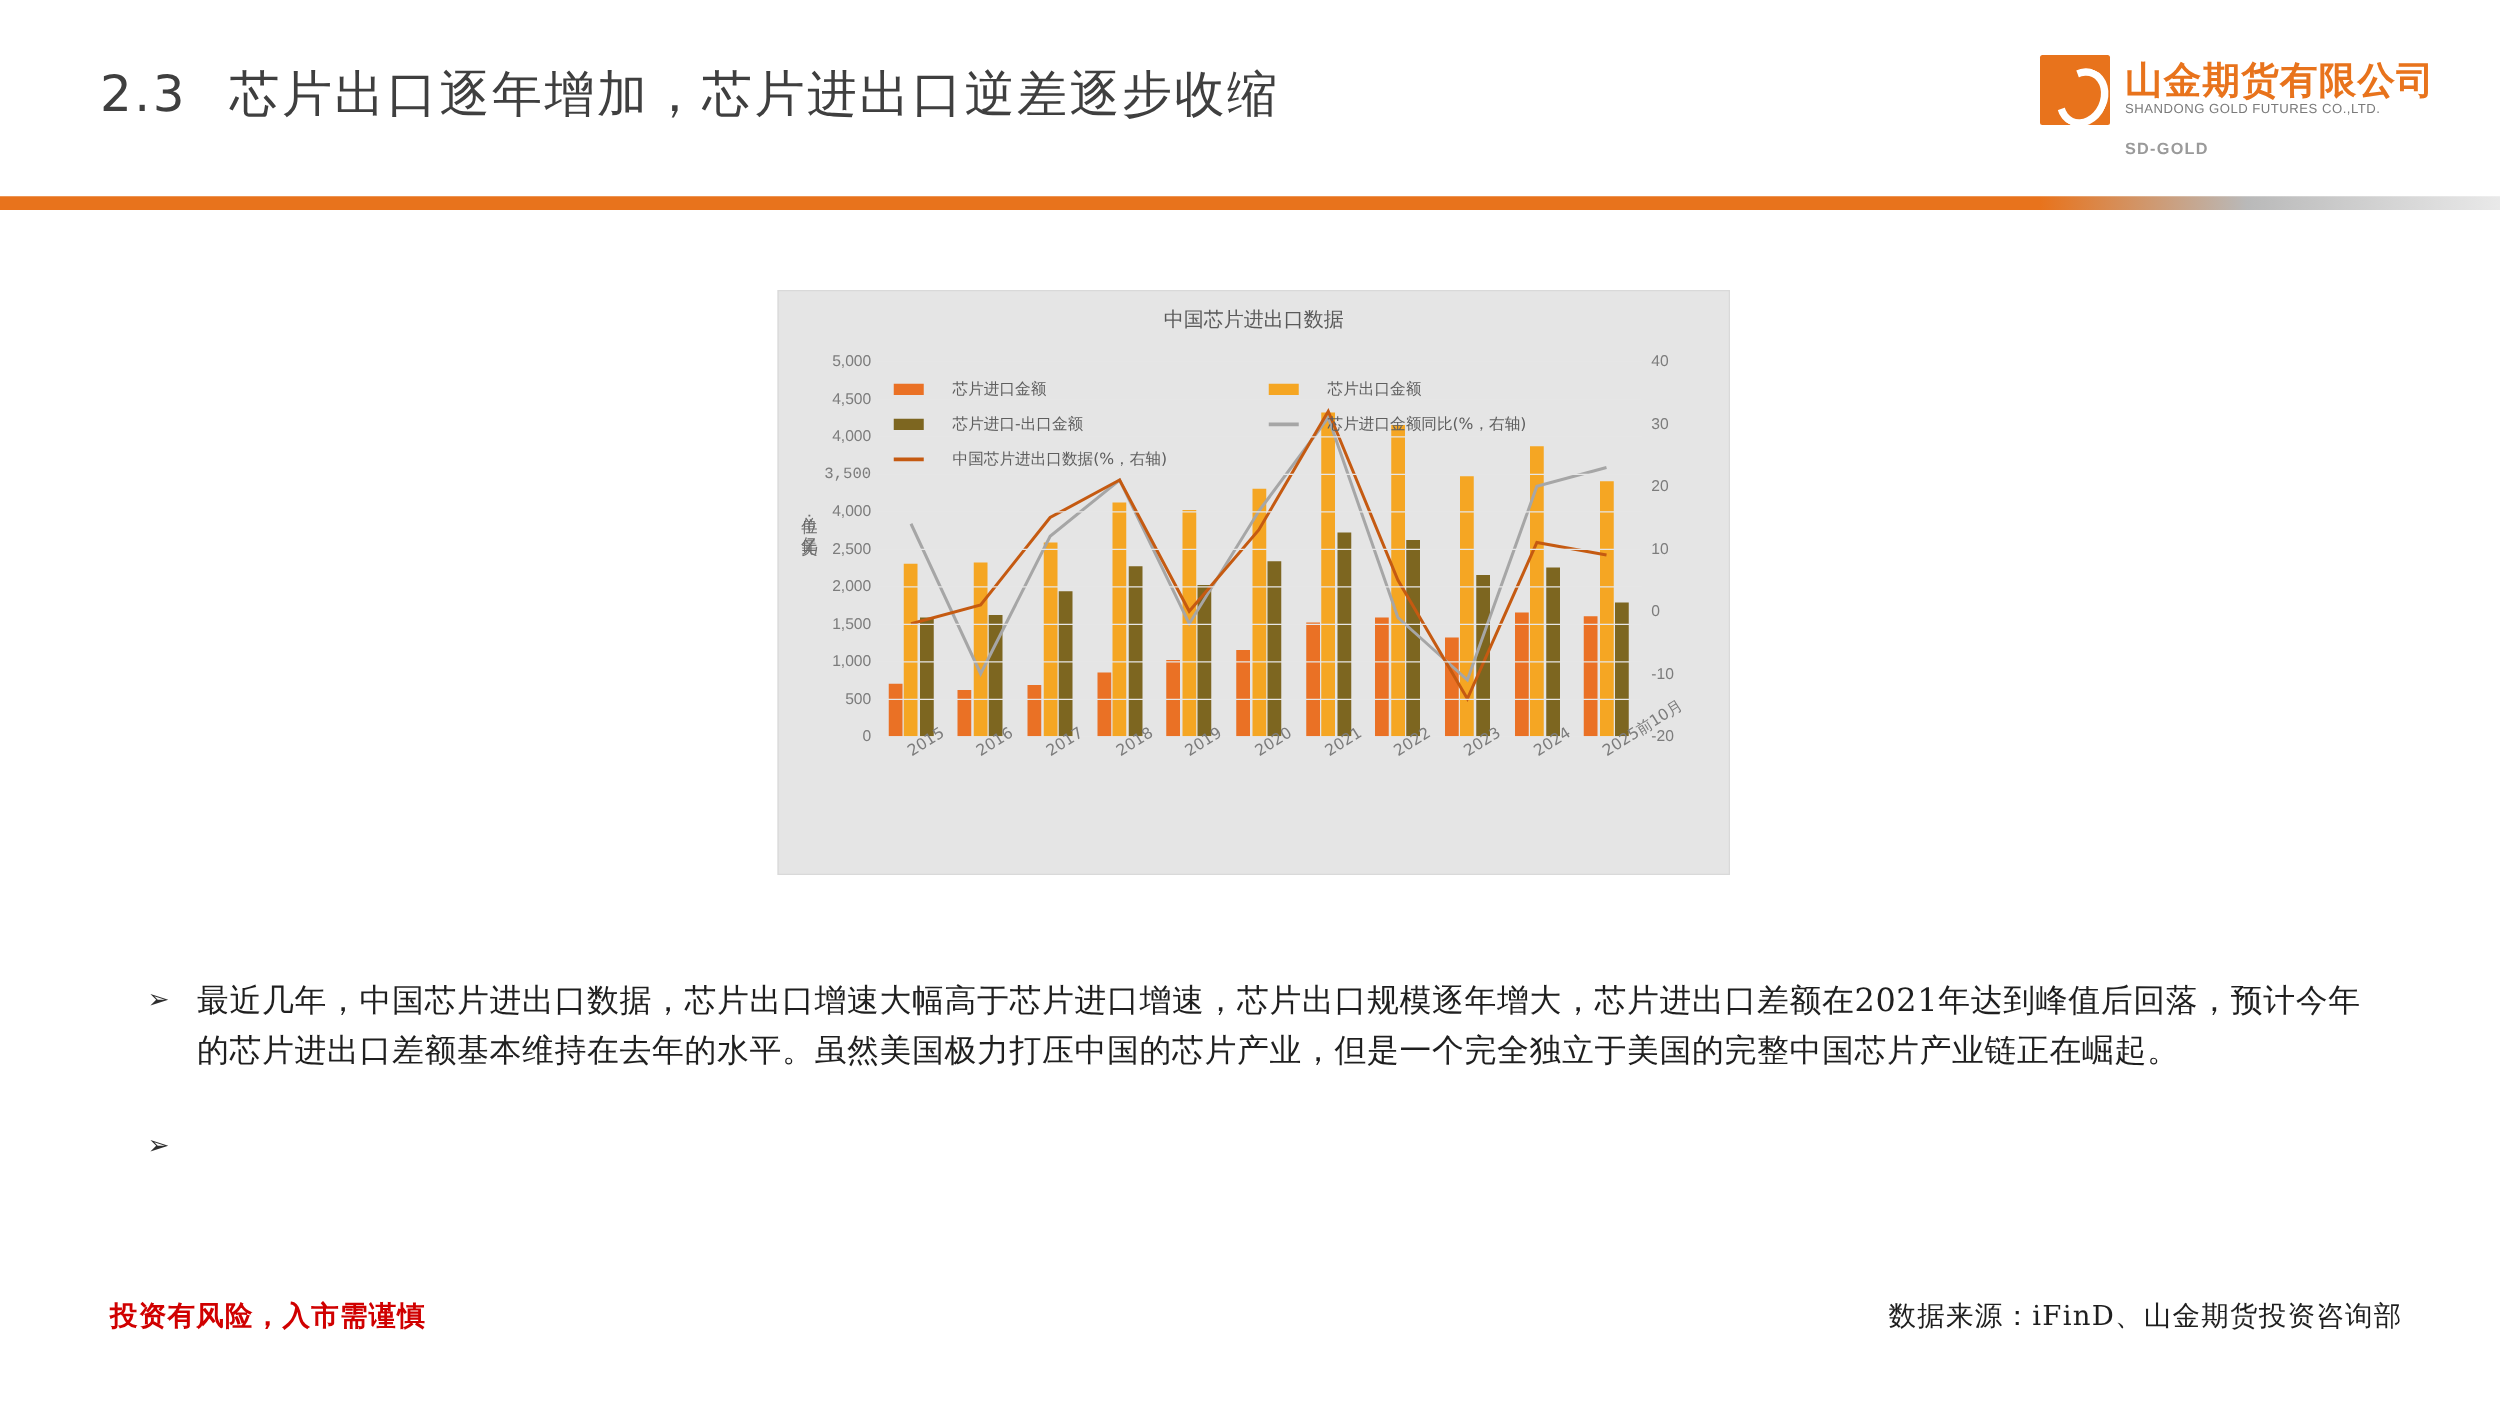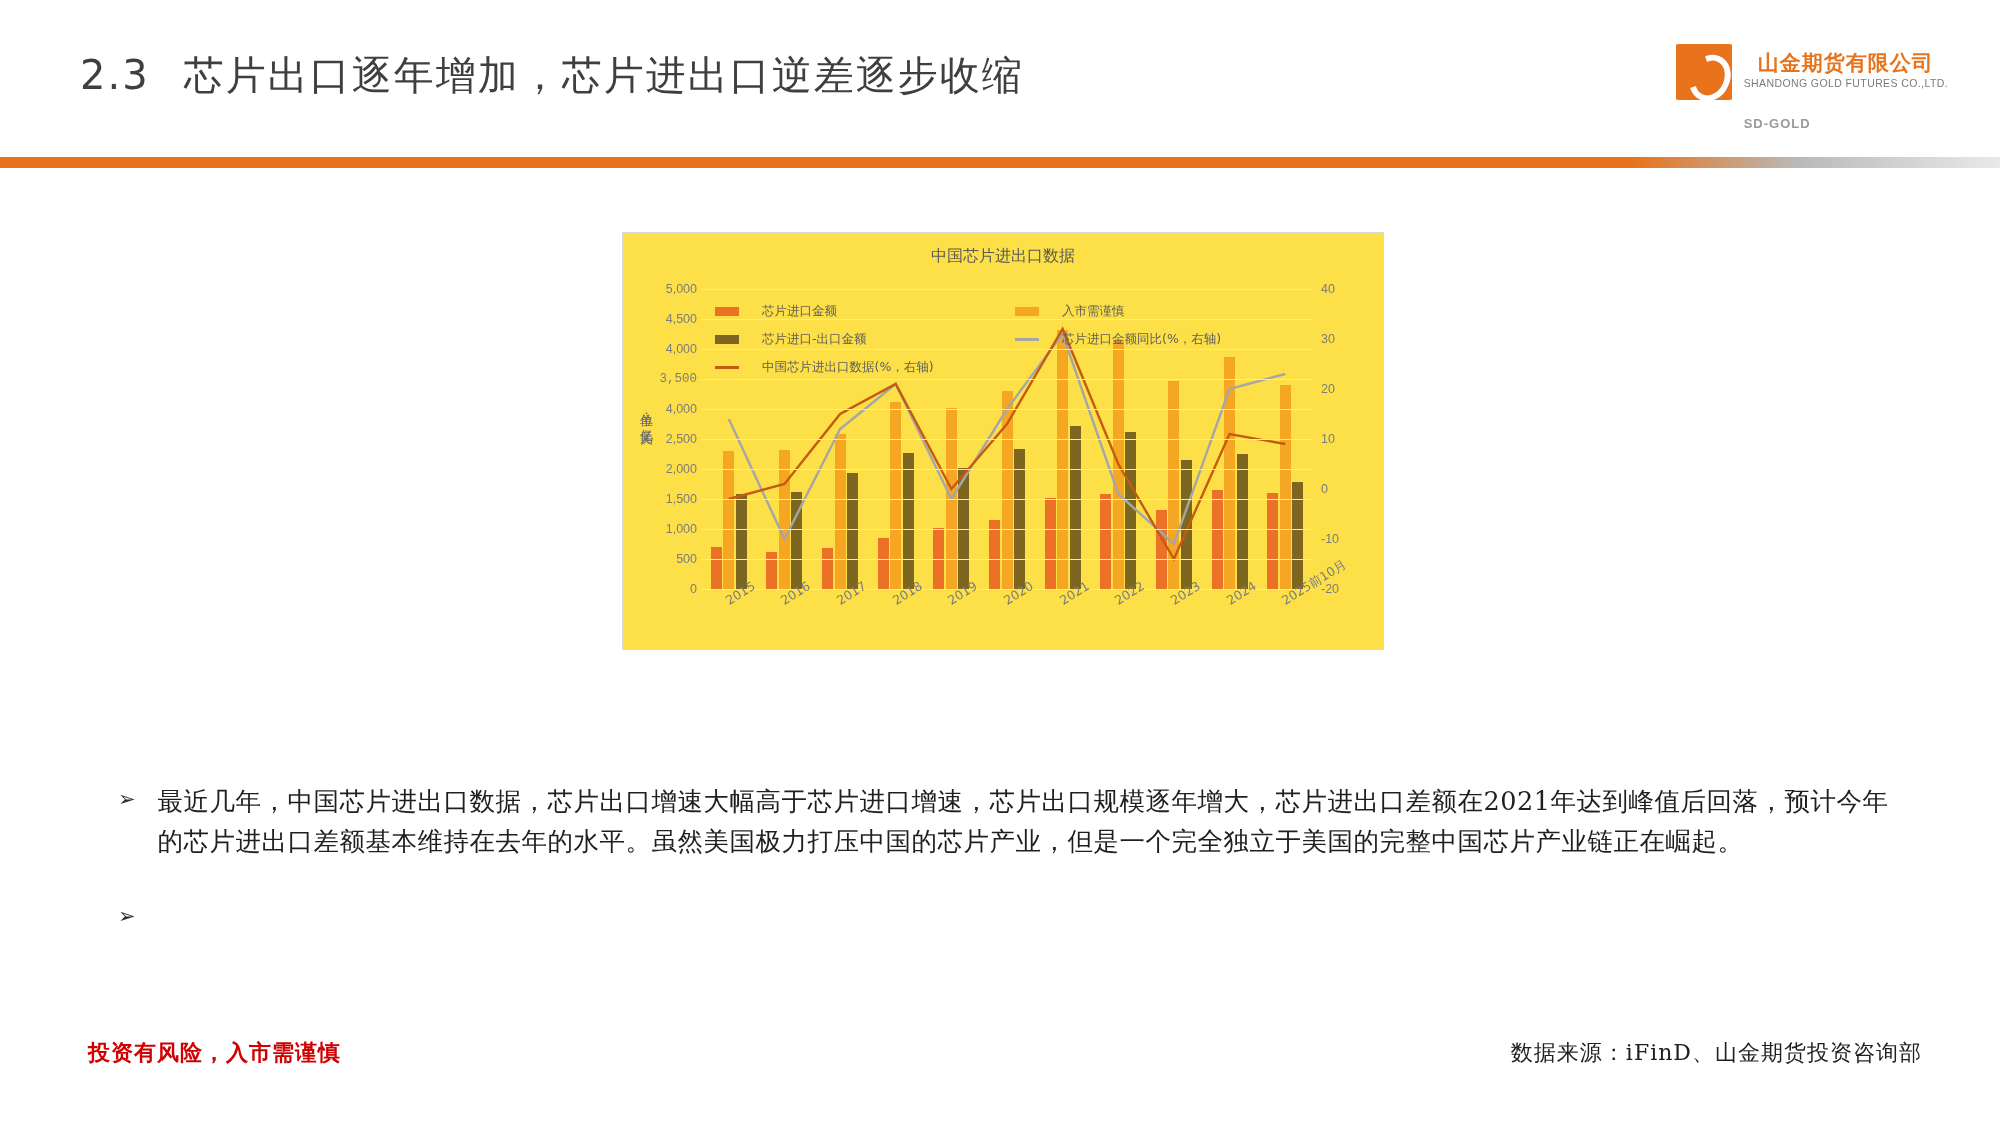--- a/index.html
+++ b/index.html
@@ -31,22 +31,22 @@
     position:relative;border-radius:2px;
     flex:none;
   }
   .logo-mark:after{
     content:"";
     position:absolute;left:14px;top:10px;width:28px;height:36px;
     border:6px solid #ffffff;border-left-color:transparent;border-radius:50%;
     transform:rotate(25deg);
   }
   .logo-text-cn{
-    font-size:21px;font-weight:bold;color:#e8731c;line-height:1.05;
-    font-family:Liberation Mono, monospace;
+    font-size:30px;font-weight:bold;color:#e8731c;line-height:1.05;
+    font-family:Liberation Serif, serif;
     letter-spacing:1px;
     text-align:center;
   }
   .logo-text-en{
     font-size:10.5px;color:#7a7a7a;letter-spacing:.4px;line-height:1.4;
   }
   .logo-sub{
     position:absolute;left:0;top:62px;
     font-size:13px;color:#9a9a9a;letter-spacing:1px;font-weight:bold;
   }
@@ -55,23 +55,23 @@
   }
   .header-bar-grad{
     position:absolute;left:1632px;top:157px;width:368px;height:11px;
     background:linear-gradient(90deg,#e8731c 0%, #b9b9b9 45%, #e9e9e9 100%);
   }
 
   
   .chart-frame{
     position:absolute;
     left:622px; top:232px;
-    width:762px; height:418px;
+    width:762px; height:468px;
     border:1px solid #d9d9d9;
-    background:#fde047;
+    background:#e5e5e5;
     box-sizing:border-box;
   }
   .chart-title{
     position:absolute;left:0;right:0;top:13px;
     text-align:center;font-size:16px;color:#5a5a5a;
     font-family:"DejaVu Sans","Liberation Sans",sans-serif;
   }
   .y-axis-label{
     position:absolute;left:14px;top:170px;
     font-size:13px;color:#6b6b6b;
@@ -260,21 +260,21 @@
       <span style="left: 578.182px;">2025前10月</span>
     </div>
 
   <div class="legend">
       <div class="row" style="left: 0px; top: 0px;">
         <span class="swatch" style="background: rgb(234, 113, 37);"></span>
         <span>芯片进口金额</span>
       </div>
       <div class="row" style="left: 300px; top: 0px;">
         <span class="swatch" style="background: rgb(245, 166, 35);"></span>
-        <span>入市需谨慎</span>
+        <span>芯片出口金额</span>
       </div>
       <div class="row" style="left: 0px; top: 28px;">
         <span class="swatch" style="background: rgb(125, 102, 32);"></span>
         <span>芯片进口-出口金额</span>
       </div>
       <div class="row" style="left: 300px; top: 28px;">
         <span class="swatch line" style="background: rgb(166, 166, 166);"></span>
         <span>芯片进口金额同比(%，右轴)</span>
       </div>
       <div class="row" style="left: 0px; top: 56px;">

